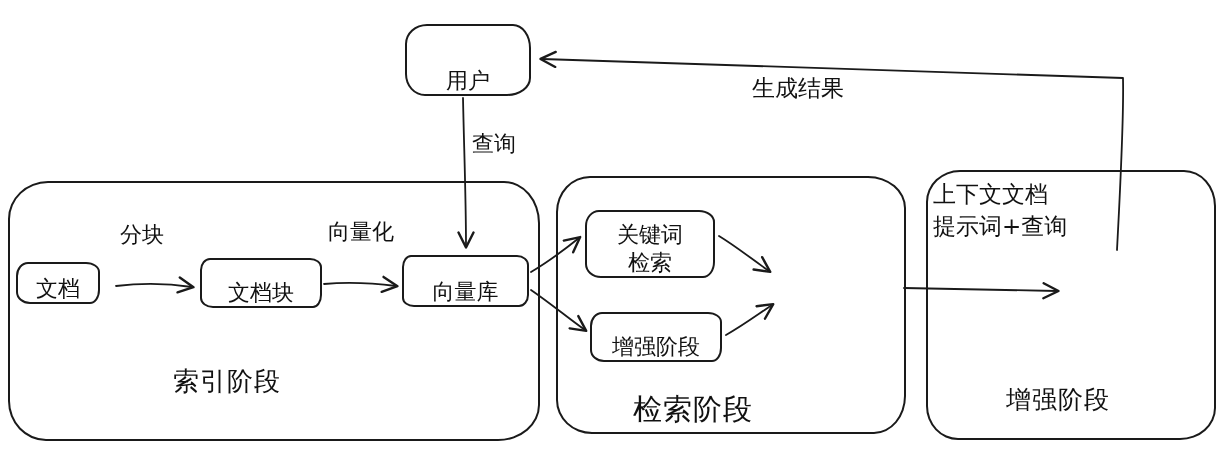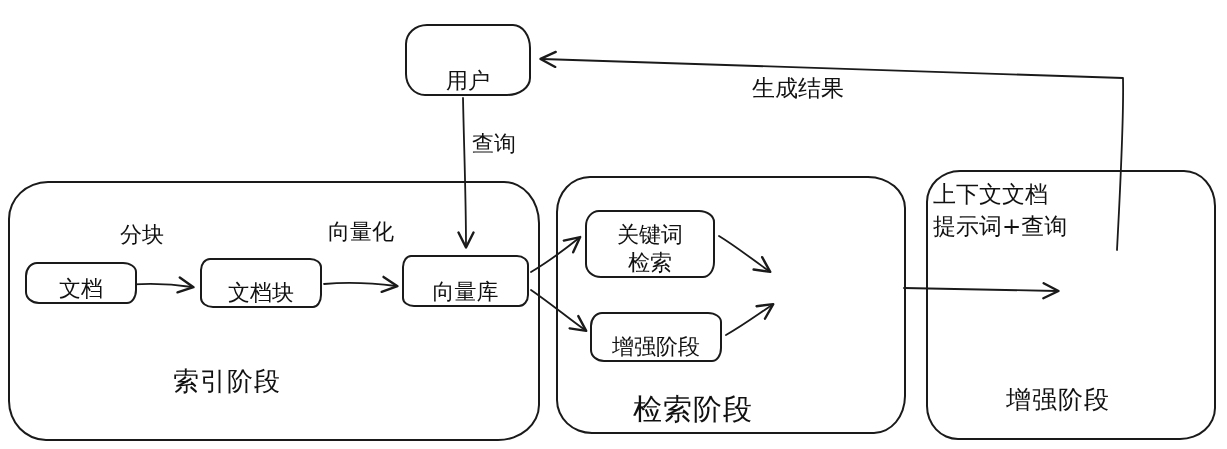--- a/index.html
+++ b/index.html
@@ -53,21 +53,21 @@
     white-space: nowrap;
   }
   .note {
     position: absolute;
     z-index: 2;
     white-space: nowrap;
   }
 
   
   .n-user    { left: 405px; top: 24px;  width: 126px; height: 72px; border-radius: 22px 18px 24px 20px / 20px 24px 18px 22px; }
-  .n-doc     { left: 25px;  top: 262px; width: 112px;  height: 42px; border-radius: 12px 14px 10px 14px / 14px 10px 14px 12px; }
+  .n-doc     { left: 16px;  top: 262px; width: 84px;  height: 42px; border-radius: 12px 14px 10px 14px / 14px 10px 14px 12px; }
   .n-chunk   { left: 200px; top: 258px; width: 122px; height: 50px; border-radius: 10px 12px 9px 13px / 12px 9px 13px 10px; }
   .n-vstore  { left: 402px; top: 255px; width: 127px; height: 52px; border-radius: 9px 12px 10px 12px / 12px 10px 12px 9px; }
   .n-keyword { left: 585px; top: 198px; width: 130px; height: 68px; border-radius: 14px 16px 12px 16px / 16px 12px 16px 14px; margin-top: 12px; }
   .n-vsearch { left: 590px; top: 312px; width: 132px; height: 50px; border-radius: 12px 14px 10px 14px / 14px 10px 14px 12px; }
   .n-rerank  { left: 775px; top: 263px; width: 126px; height: 48px; border-radius: 12px 10px 14px 10px / 10px 14px 10px 12px; }
   .n-llm     { left: 1064px; top: 248px; width: 142px; height: 76px; border-radius: 14px 16px 12px 16px / 16px 12px 16px 14px; }
 
   
   .c-indexing  { left: 8px;   top: 181px; width: 532px; height: 260px; border-radius: 40px 36px 42px 38px / 38px 42px 36px 40px; }
   .c-retrieval { left: 556px; top: 176px; width: 350px; height: 258px; border-radius: 34px 38px 32px 36px / 36px 32px 38px 34px; }

